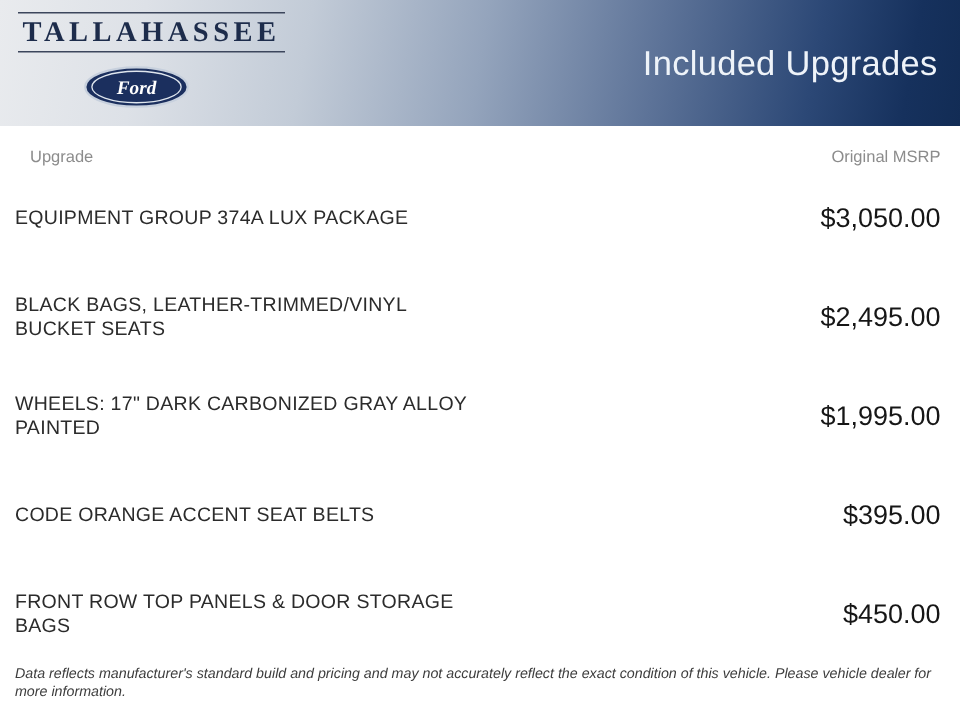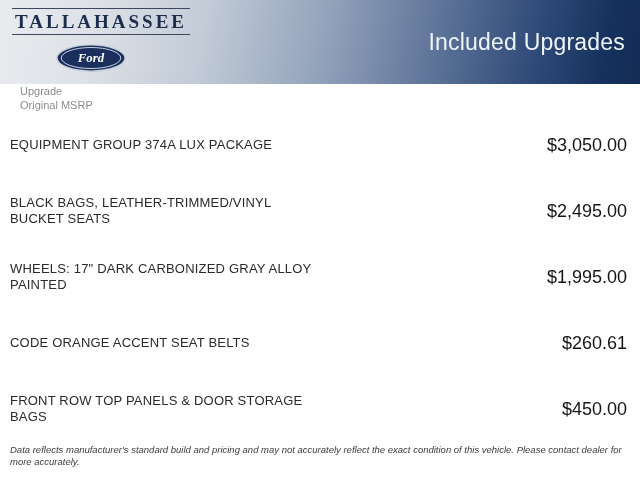--- a/index.html
+++ b/index.html
@@ -53,28 +53,27 @@
     right: 15px;
     top: 29px;
     font-size: 23px;
     color: #eef3f9;
     letter-spacing: 0.2px;
   }
 
   
   .col-headers {
     display: flex;
-    justify-content: flex-end;
+    justify-content: space-between;
     padding: 0 13px 0 20px;
     margin-top: 14px;
     font-size: 11px;
     color: #8c8c8c;
     height: 14px;
     line-height: 14px;
-    flex-direction: column;
   }
   .rows { }
   .row {
     display: flex;
     justify-content: space-between;
     align-items: center;
     height: 66px;
     padding: 0 13px 0 10px;
     gap: 28px;
   }
@@ -136,24 +135,24 @@
       <div class="price">$2,495.00</div>
     </div>
 
     <div class="row">
       <div class="name">WHEELS: 17" DARK CARBONIZED GRAY ALLOY PAINTED</div>
       <div class="price">$1,995.00</div>
     </div>
 
     <div class="row">
       <div class="name">CODE ORANGE ACCENT SEAT BELTS</div>
-      <div class="price">$260.61</div>
+      <div class="price">$395.00</div>
     </div>
 
     <div class="row">
       <div class="name">FRONT ROW TOP PANELS &amp; DOOR STORAGE BAGS</div>
       <div class="price">$450.00</div>
     </div>
   </div>
 
-  <div class="disclaimer">Data reflects manufacturer's standard build and pricing and may not accurately reflect the exact condition of this vehicle. Please contact dealer for more accurately.</div>
+  <div class="disclaimer">Data reflects manufacturer's standard build and pricing and may not accurately reflect the exact condition of this vehicle. Please vehicle dealer for more information.</div>
 
 </div>
 
 </body></html>

